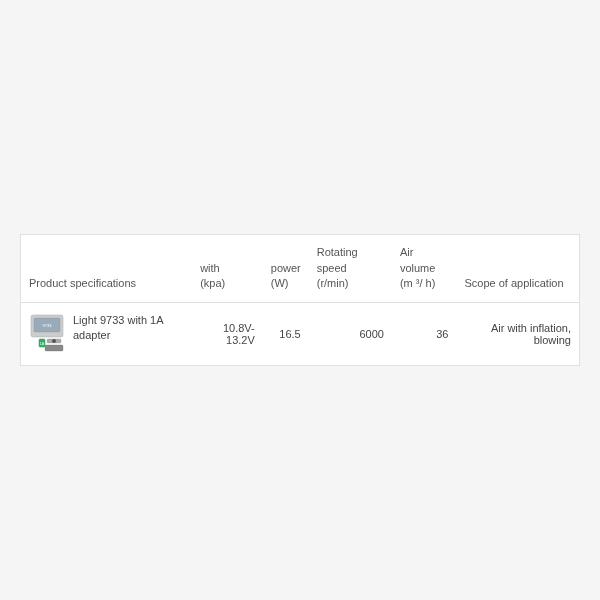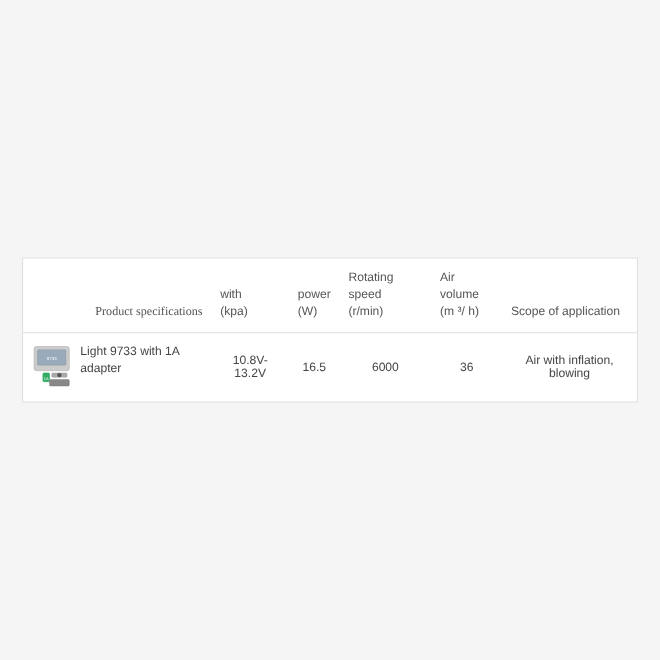--- a/index.html
+++ b/index.html
@@ -38,27 +38,26 @@
     th {
       font-weight: normal;
       color: #555;
       padding: 10px 8px;
       text-align: left;
       line-height: 1.4;
       vertical-align: bottom;
     }
 
     th:first-child {
-      text-align: right;
-      font-family: Liberation Serif, serif;
+      text-align: left;
     }
 
     td {
       padding: 10px 8px;
-      text-align: center;
+      text-align: right;
       vertical-align: middle;
       font-size: 11px;
       color: #444;
     }
 
     td:first-child {
       text-align: left;
     }
 
     tbody tr {

